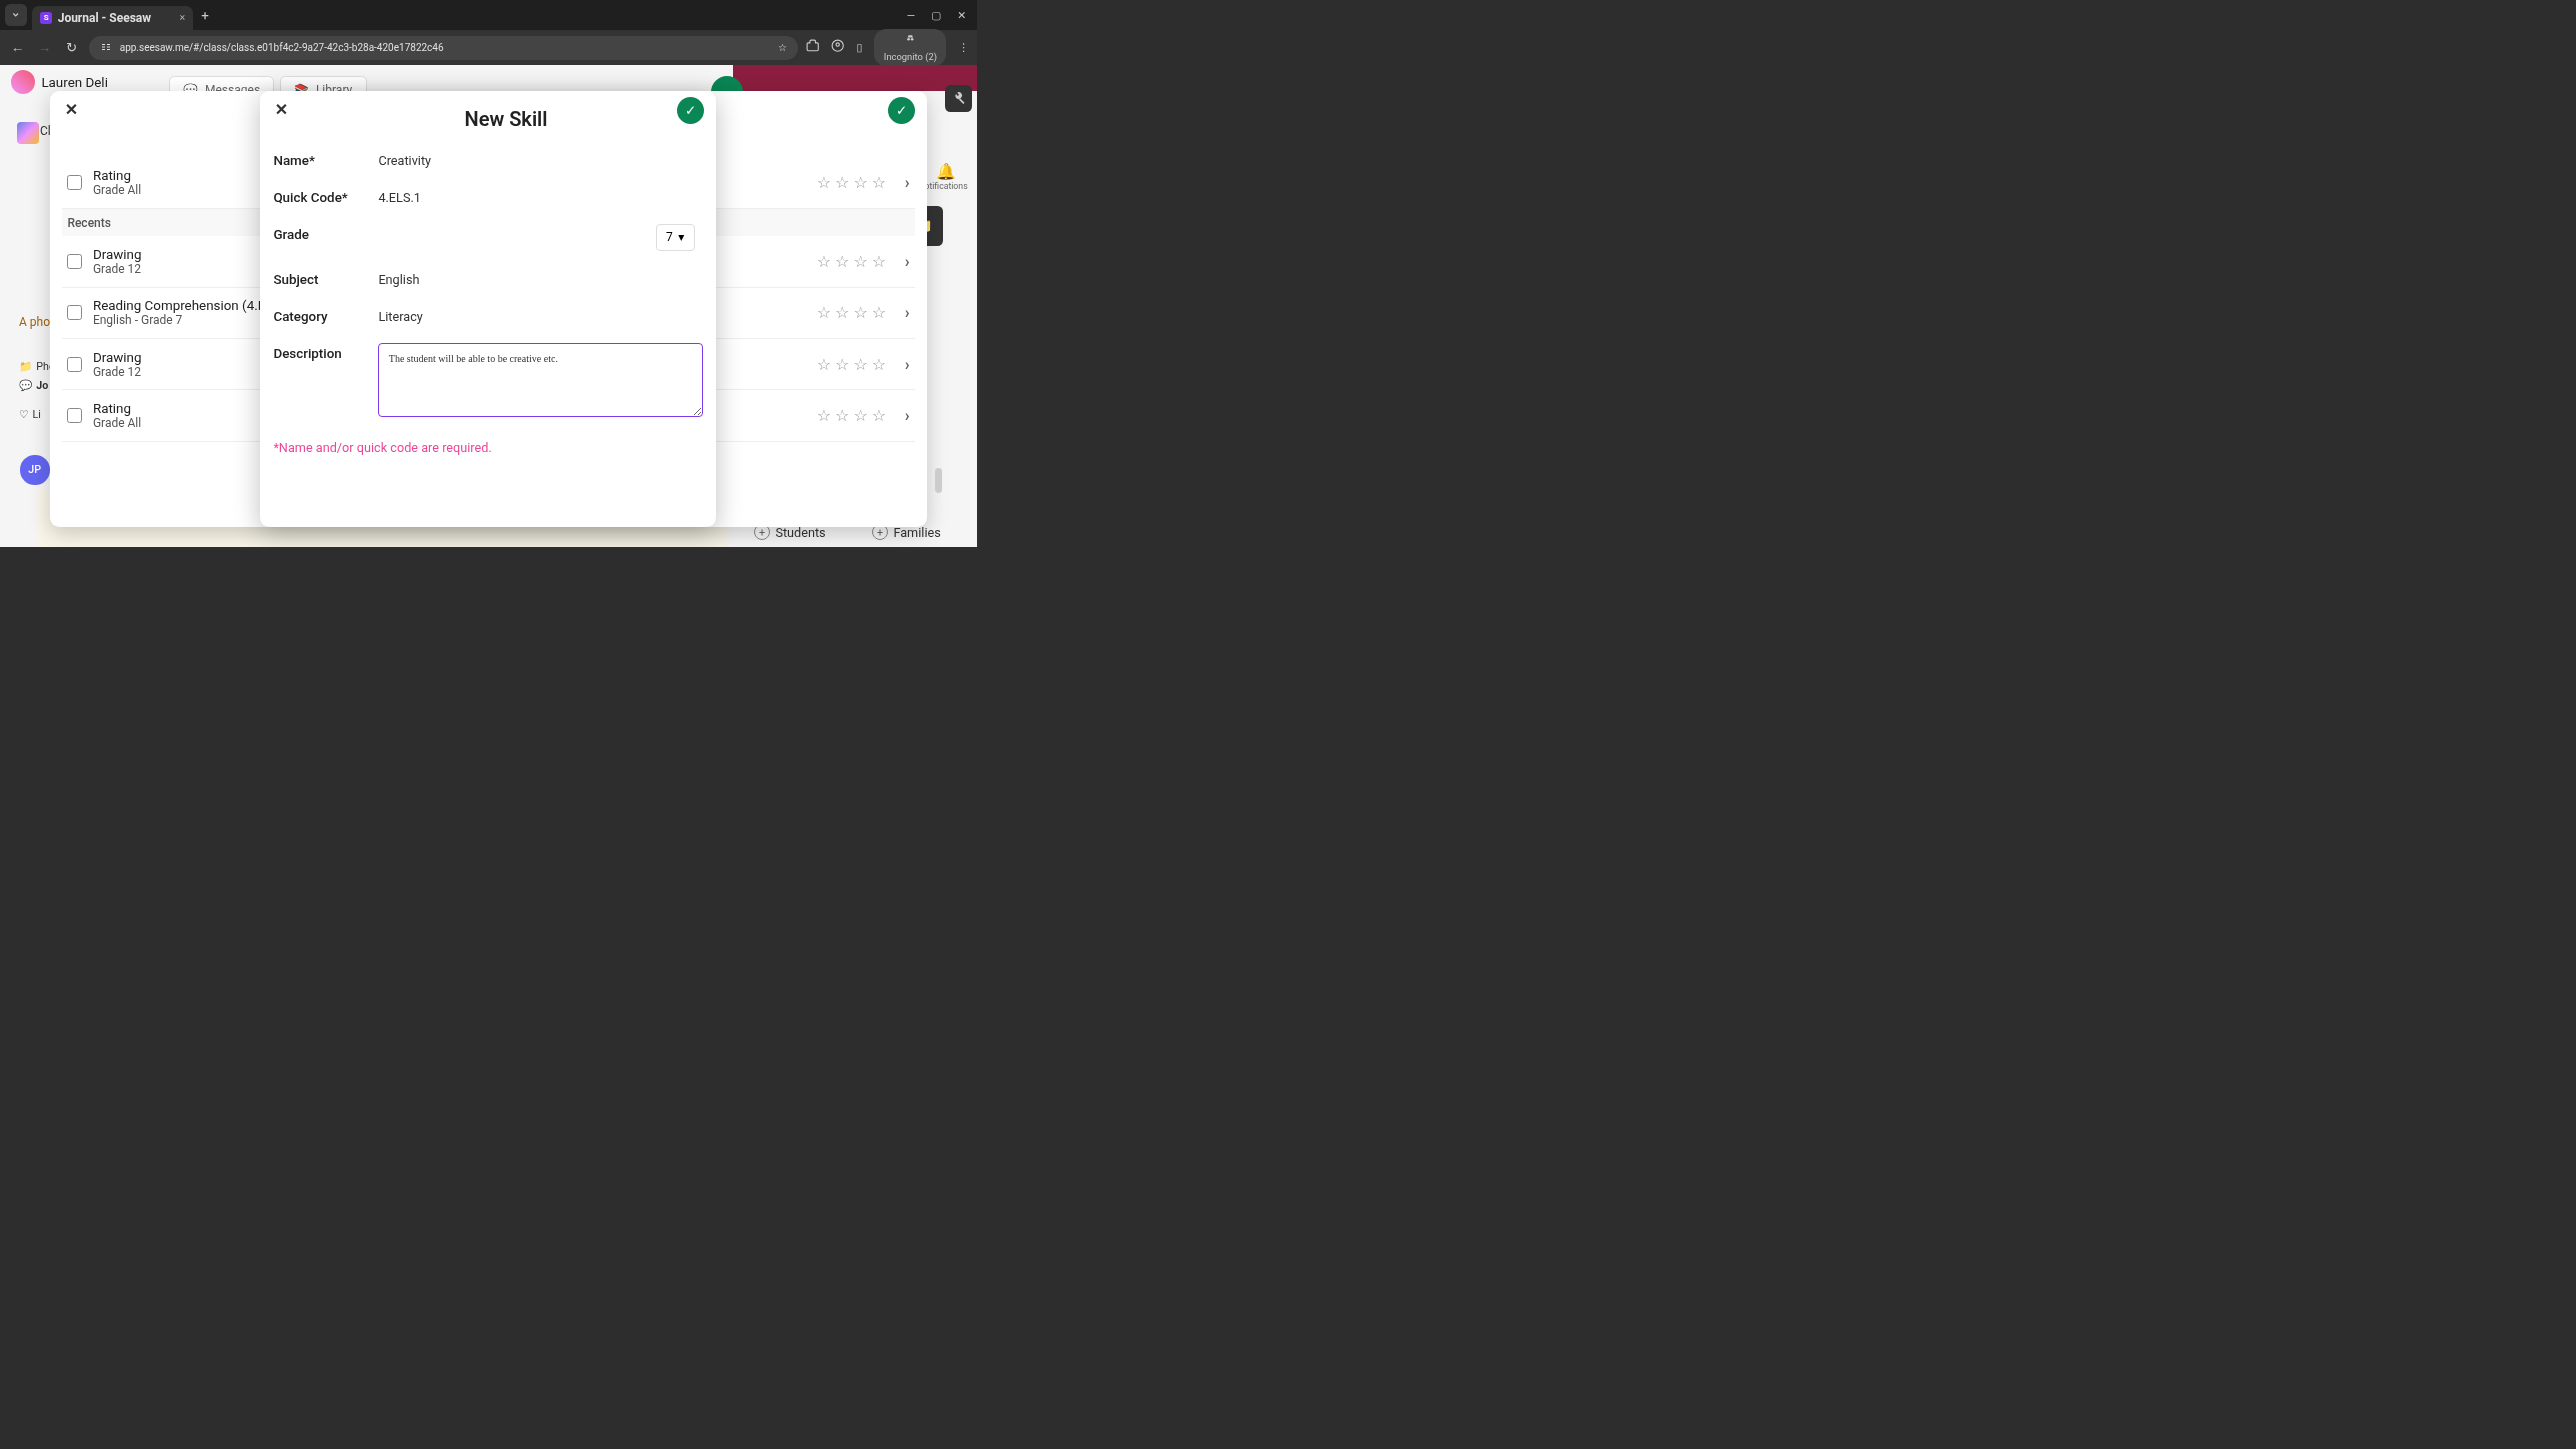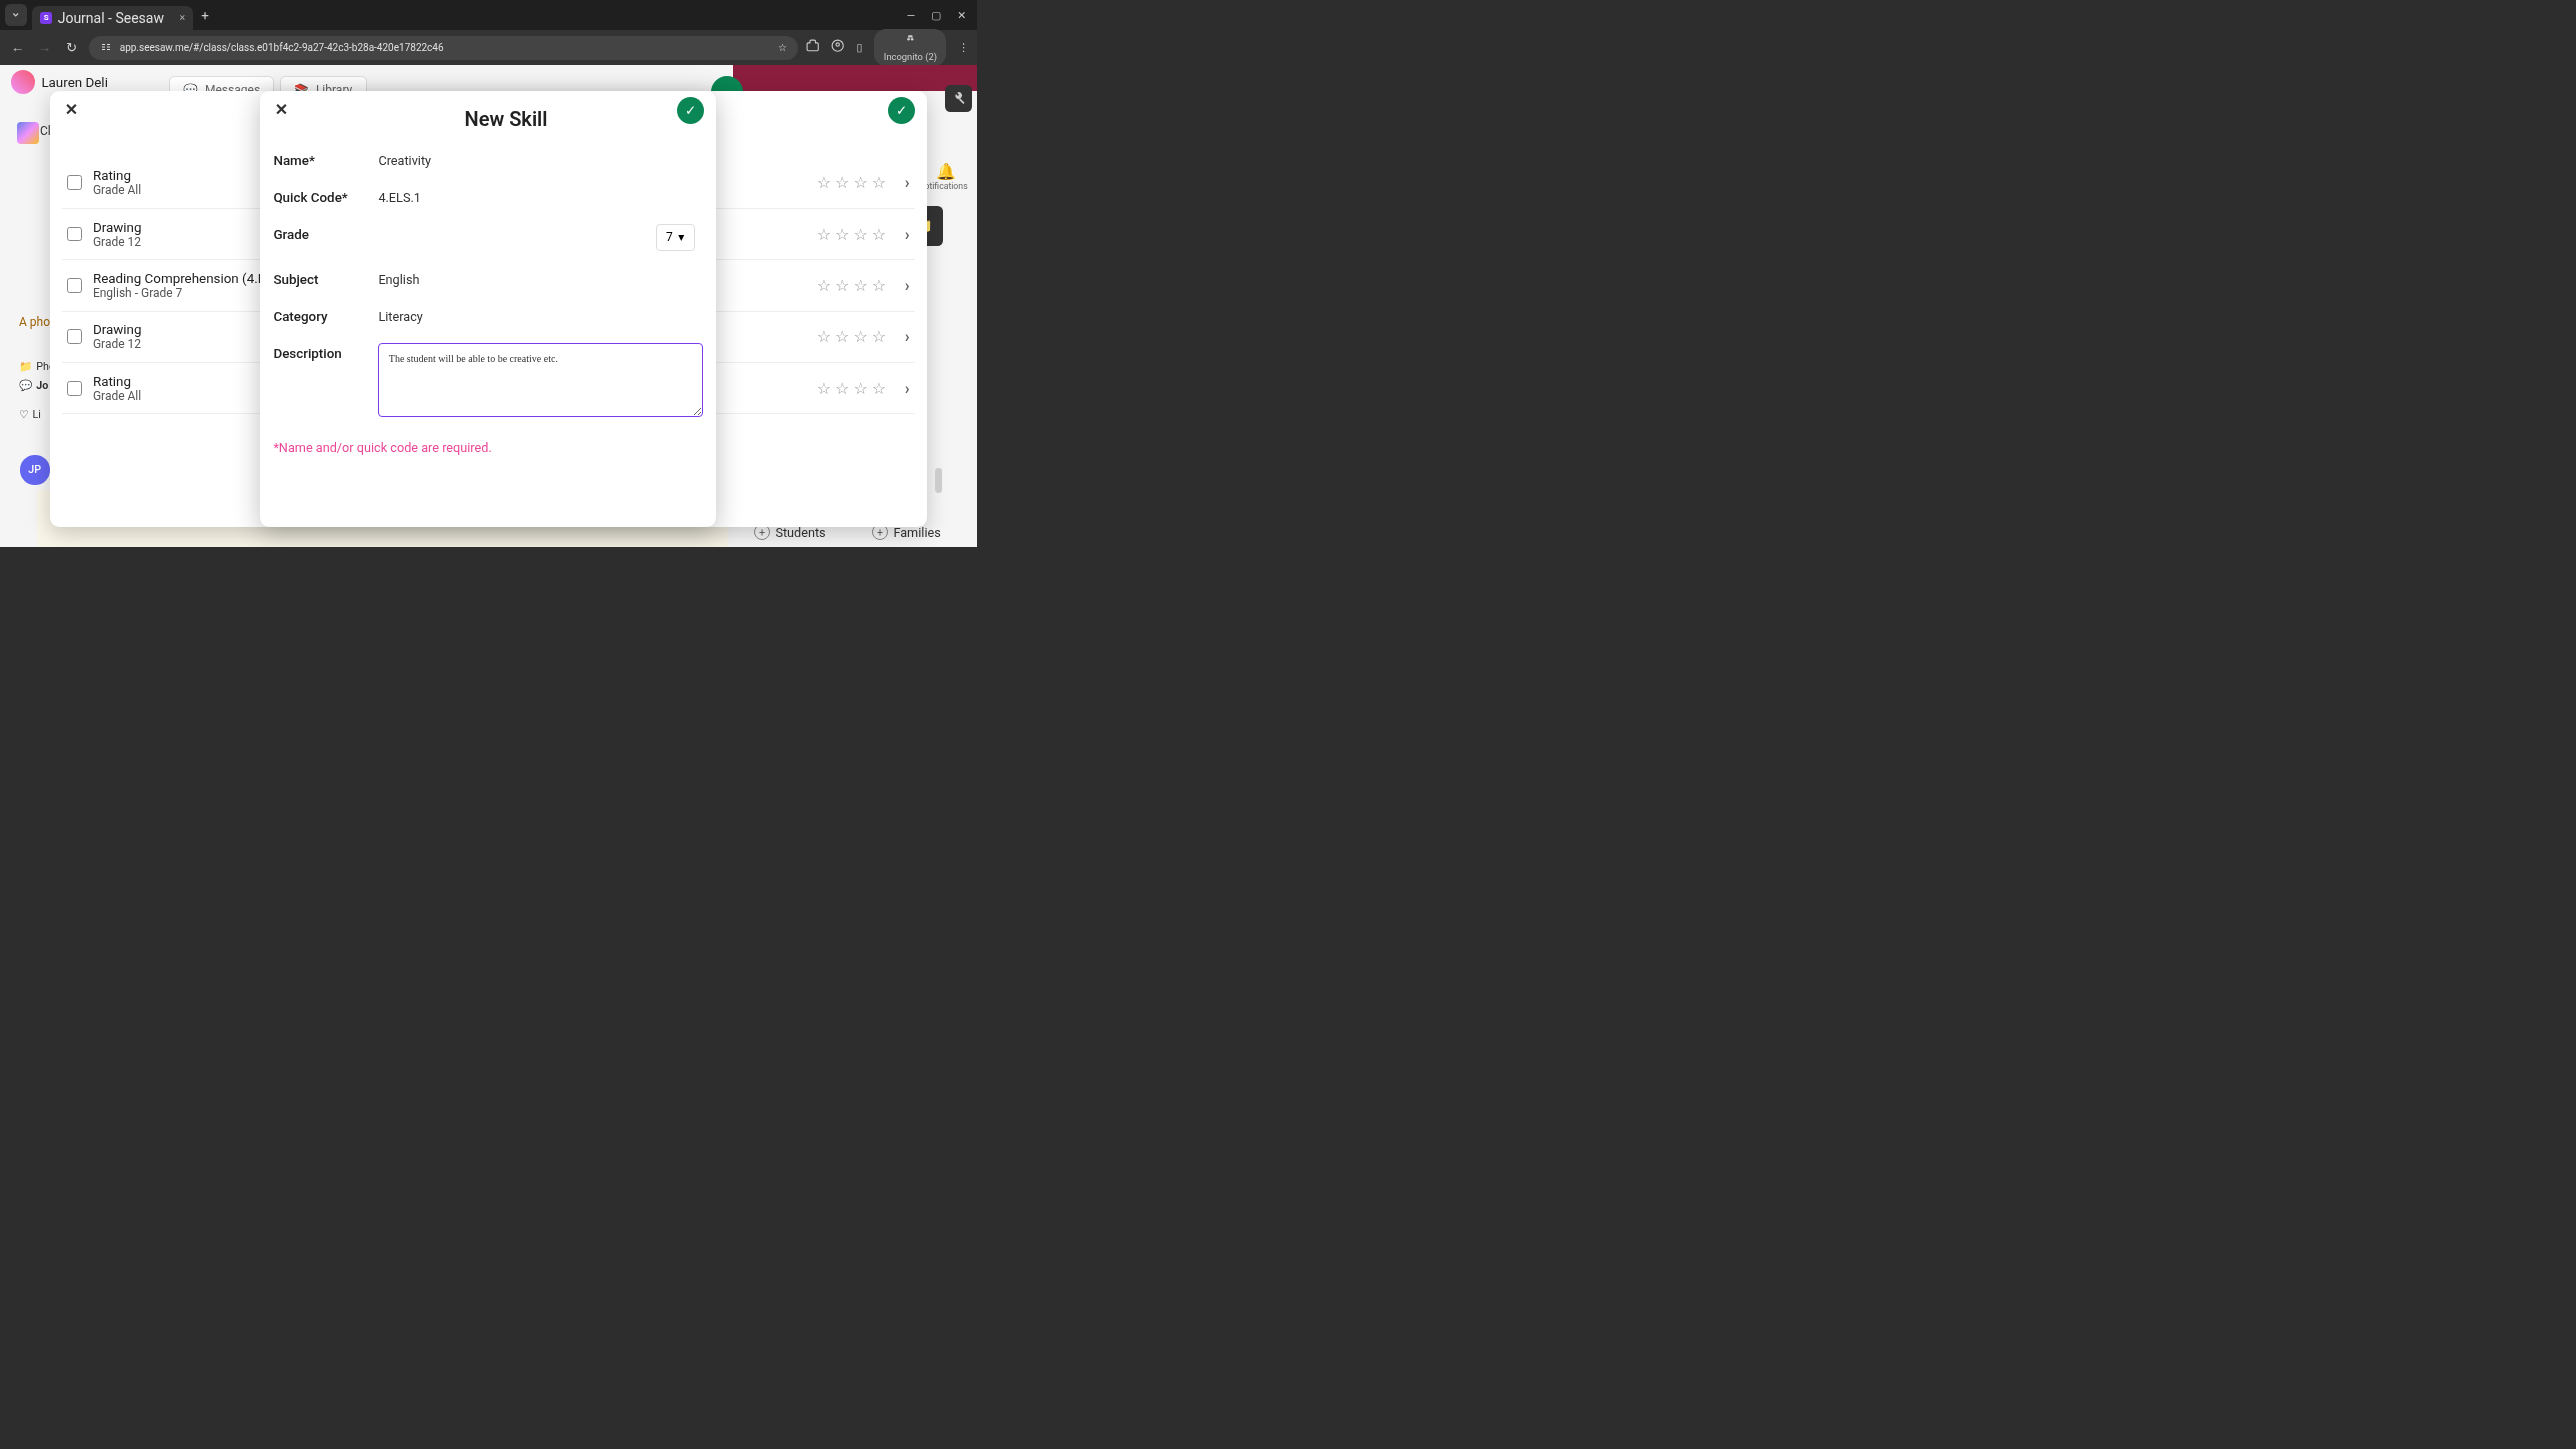--- a/index.html
+++ b/index.html
@@ -52,22 +52,23 @@
       border-radius: 2.7px;
       display: flex;
       align-items: center;
       justify-content: center;
       color: white;
       font-size: 8px;
       font-weight: bold;
     }
     .tab-title {
       color: #e0e0e0;
-      font-size: 14px;
+      font-size: 12px;
       flex: 1;
+      font-weight: bold;
     }
     .tab-close {
       color: #aaa;
       font-size: 10.7px;
       cursor: pointer;
     }
     .new-tab {
       color: #ccc;
       font-size: 13.4px;
       margin-left: 8px;
@@ -691,20 +692,23 @@
         </div>
         <div class="stars">
           <span class="star">☆</span>
           <span class="star">☆</span>
           <span class="star">☆</span>
           <span class="star">☆</span>
         </div>
         <span class="chevron">›</span>
       </div>
 
+      <div class="skill-item header-section">
+        <span class="section-label">Recents</span>
+      </div>
 
       <div class="skill-item">
         <div class="checkbox"></div>
         <div class="skill-text">
           <div class="skill-title">Drawing</div>
           <div class="skill-sub">Grade 12</div>
         </div>
         <div class="stars">
           <span class="star">☆</span>
           <span class="star">☆</span>

